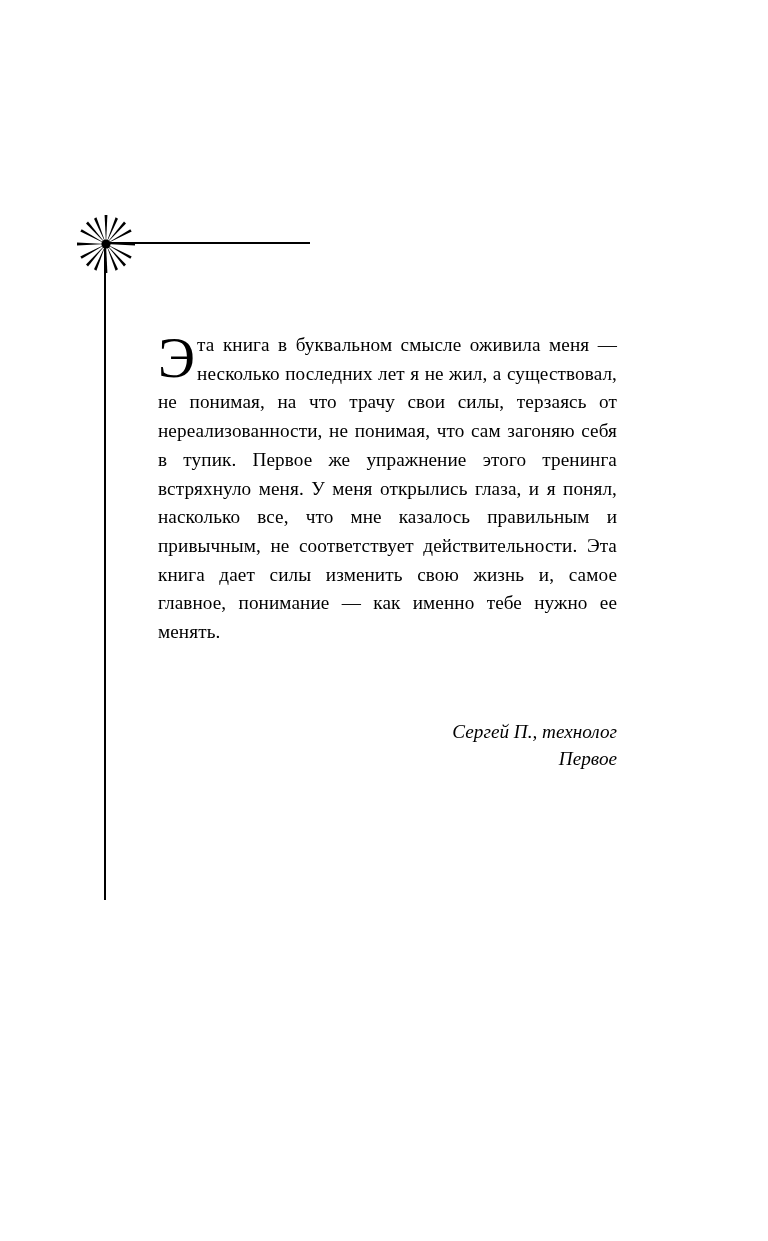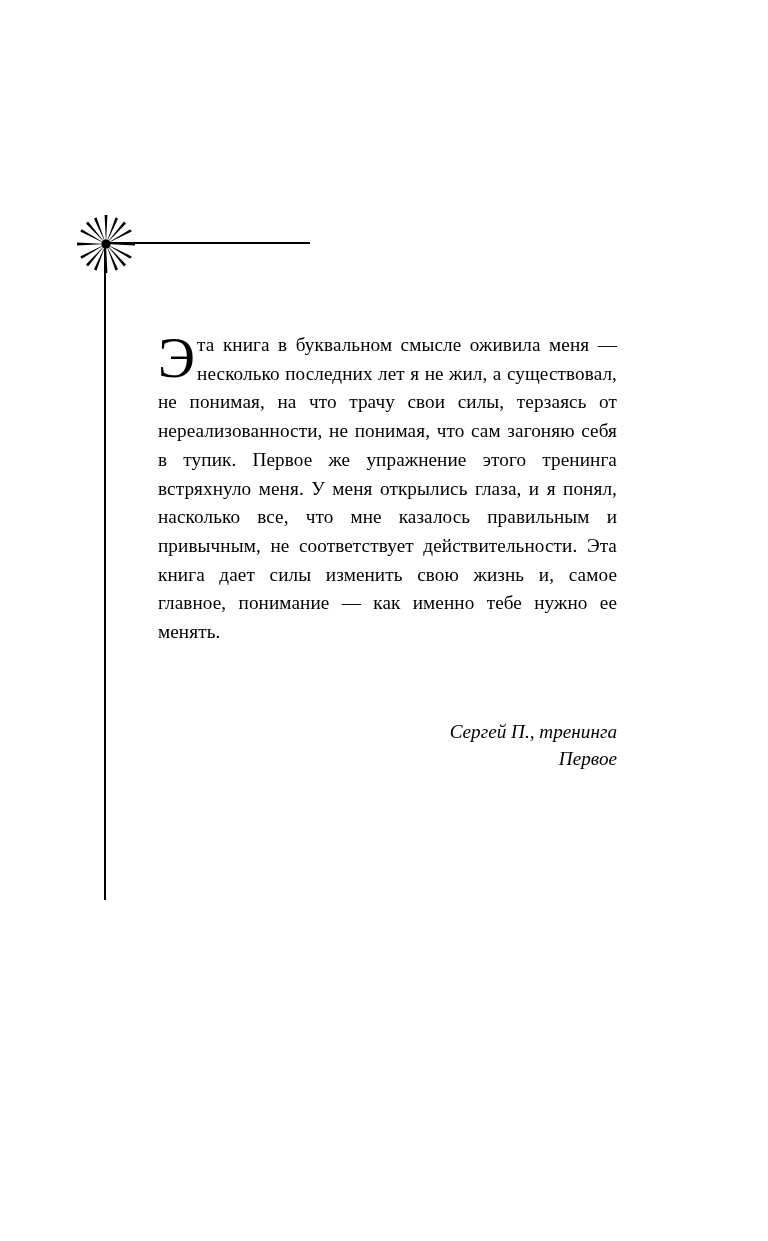--- a/index.html
+++ b/index.html
@@ -124,17 +124,17 @@
 
     <div class="rule-horizontal"></div>
     <div class="rule-vertical"></div>
   </div>
 
   <div class="quote-block">
     <p class="quote-text">Эта книга в буквальном смысле оживила меня — несколько последних лет я не жил, а существовал, не понимая, на что трачу свои силы, терзаясь от нереализованности, не понимая, что сам загоняю себя в тупик. Первое же упражнение этого тренинга встряхнуло меня. У меня открылись глаза, и я понял, насколько все, что мне казалось правильным и привычным, не соответствует действительности. Эта книга дает силы изменить свою жизнь и, самое главное, понимание — как именно тебе нужно ее менять.</p>
   </div>
 
   <div class="signature">
-    <div>Сергей П., тренинга</div>
+    <div>Сергей П., технолог</div>
     <div>Первое</div>
   </div>
 
 </div>
 
 </body></html>

